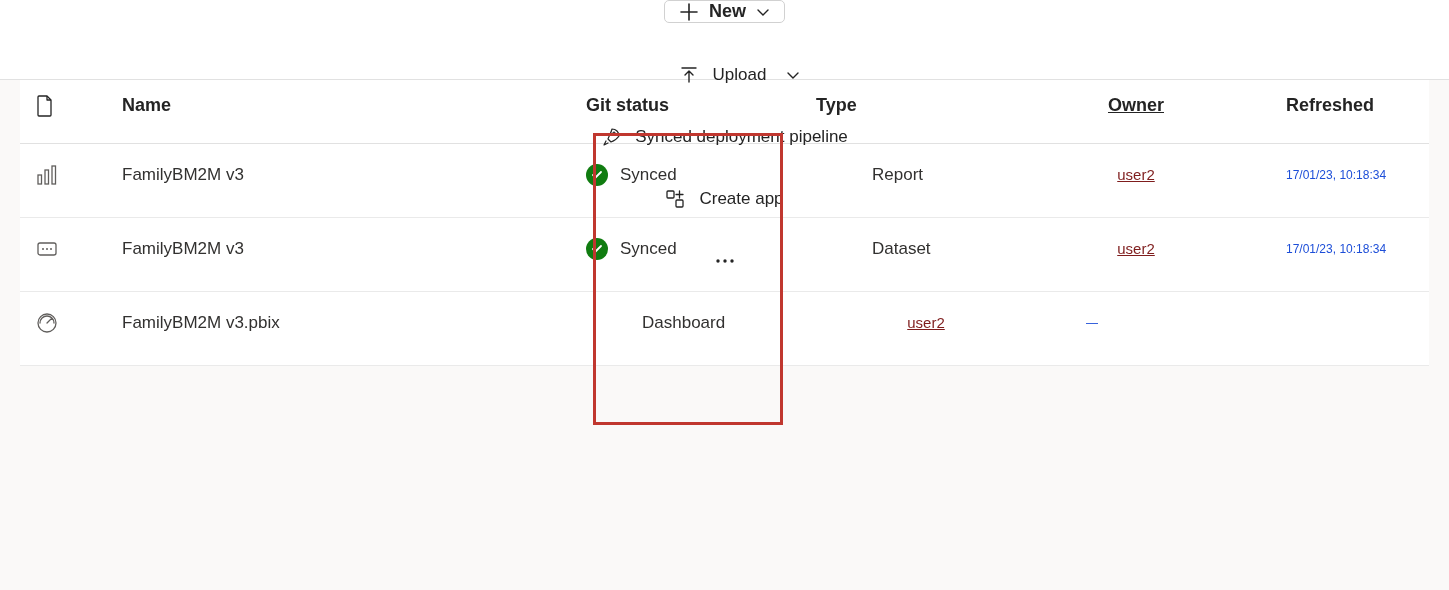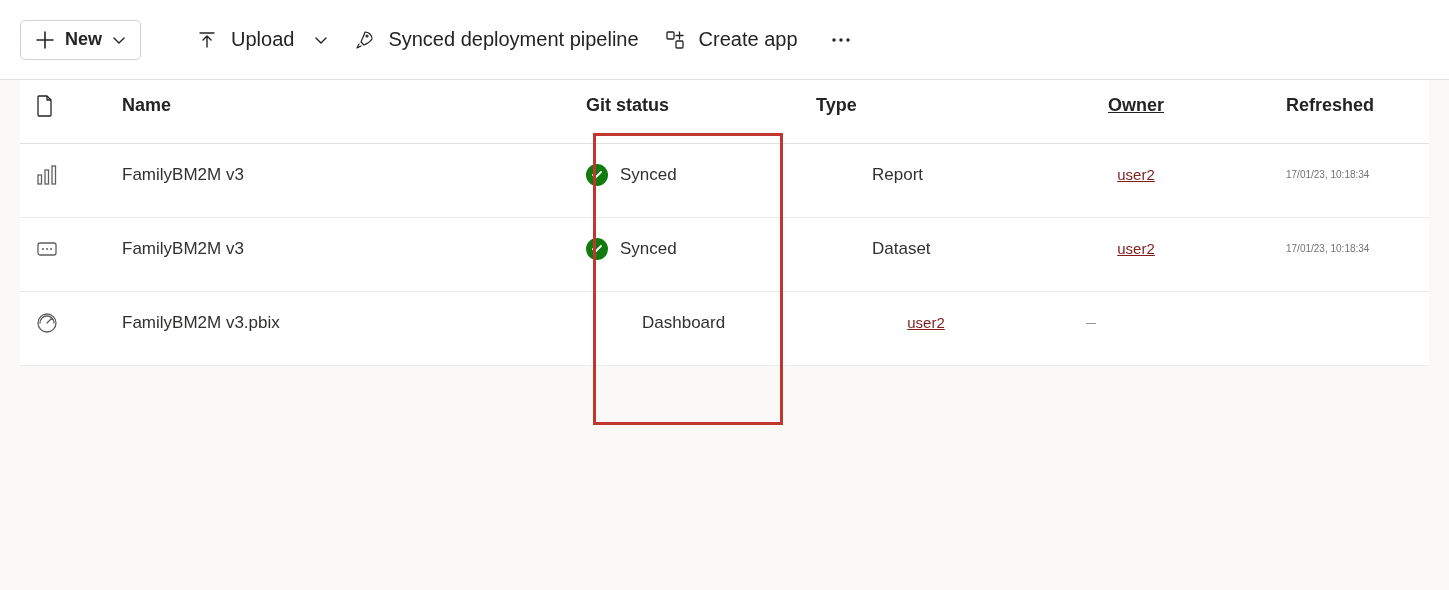--- a/index.html
+++ b/index.html
@@ -9,21 +9,22 @@
     font-family: "Segoe UI", -apple-system, BlinkMacSystemFont, sans-serif;
     background: #fff;
     color: #242424;
   }
   .toolbar {
     display: flex;
     align-items: center;
     height: 80px;
     padding: 0 20px;
     border-bottom: 1px solid #e1e1e1;
-    gap: 26px;
+    gap: 42px;
+    flex-direction: column;
   }
   .new-btn {
     display: inline-flex;
     align-items: center;
     height: 40px;
     padding: 0 14px;
     border: 1px solid #d1d1d1;
     border-radius: 5px;
     background: #fff;
     cursor: pointer;
@@ -31,21 +32,21 @@
     font-size: 18px;
     font-weight: 600;
     color: #242424;
   }
   .new-btn svg, .tb-item svg { flex: none; }
   .tb-item {
     display: inline-flex;
     align-items: center;
     height: 40px;
     gap: 14px;
-    font-size: 20px;
+    font-size: 17px;
     color: #242424;
     cursor: pointer;
   }
   .tb-item .chev { margin-left: 6px; }
   .more-dots {
     display: inline-flex;
     align-items: center;
     cursor: pointer;
     padding: 0 6px;
   }
@@ -73,21 +74,21 @@
     font-size: 18px;
     color: #242424;
     border-bottom: 1px solid #e1e1e1;
   }
   .row.body {
     font-size: 17px;
     color: #323130;
     cursor: pointer;
   }
   .row.body .col-owner { color: #7f1d1d; font-size: 15px; }
-  .row.body .col-refreshed { color: #737373; font-size: 10px; }
+  .row.body .col-refreshed { color: #1d4ed8; font-size: 12px; }
   .col-icon { display:flex; align-items:center; }
   .col-name { padding-left: 16px; }
   .col-gitstatus { display:flex; align-items:center; gap:12px; }
   .col-owner { text-align: center; text-decoration: underline; }
   .col-refreshed { text-align: left; padding-left: 50px; }
 
   .highlight-box {
     position: absolute;
     border: 3px solid #c0372f;
     pointer-events: none;

